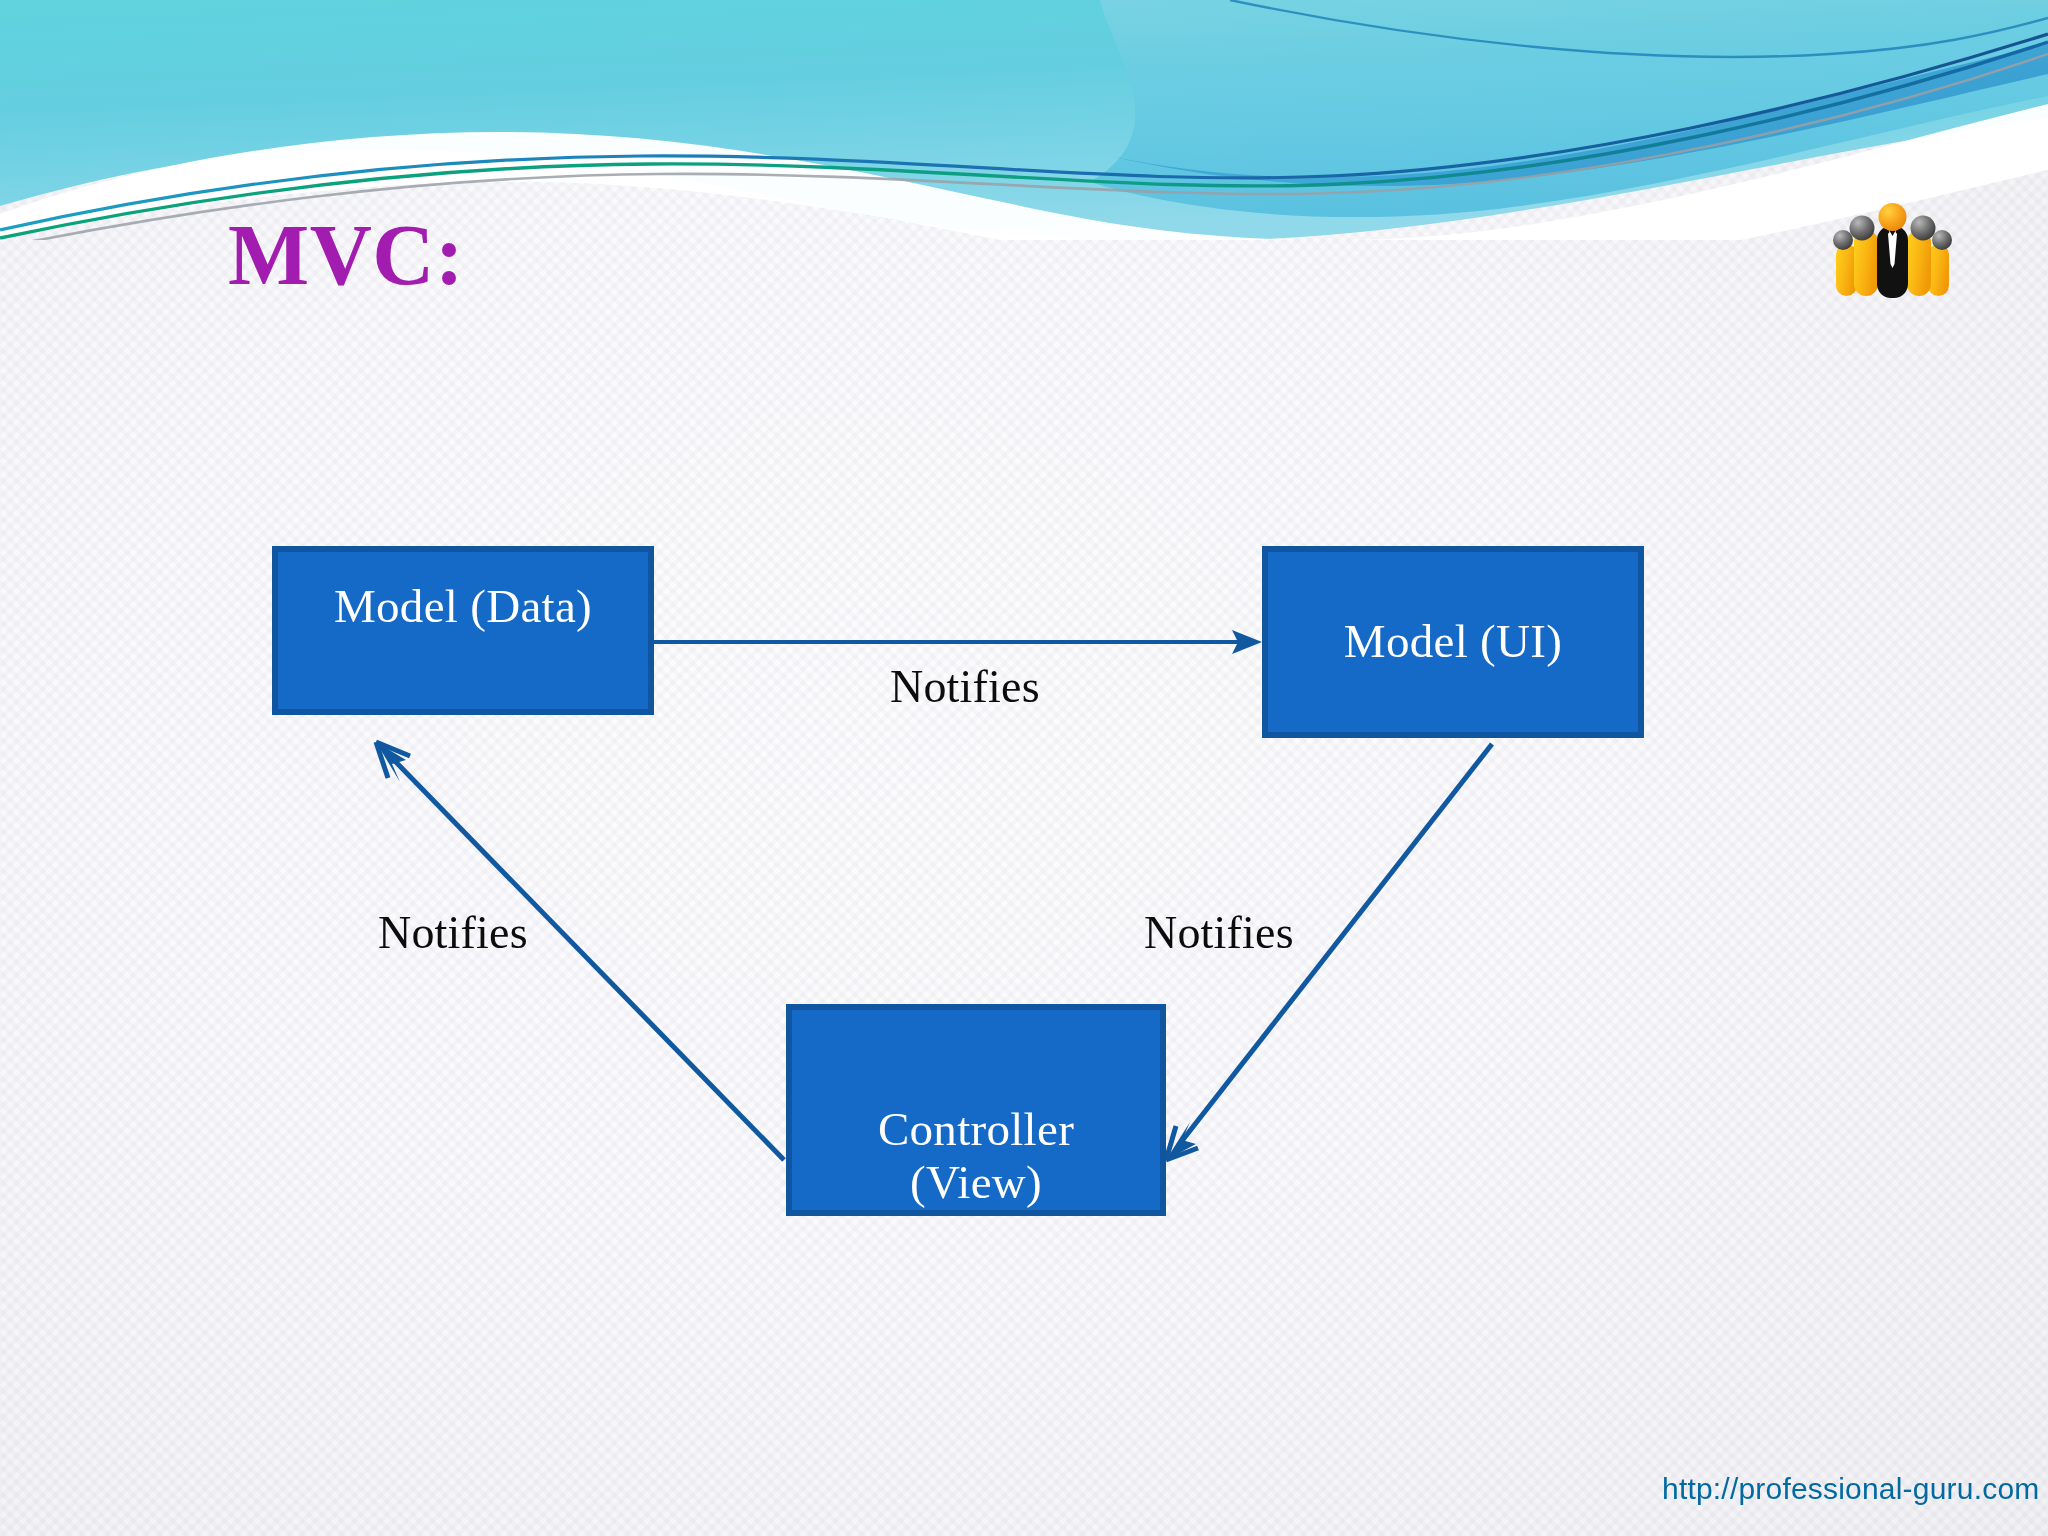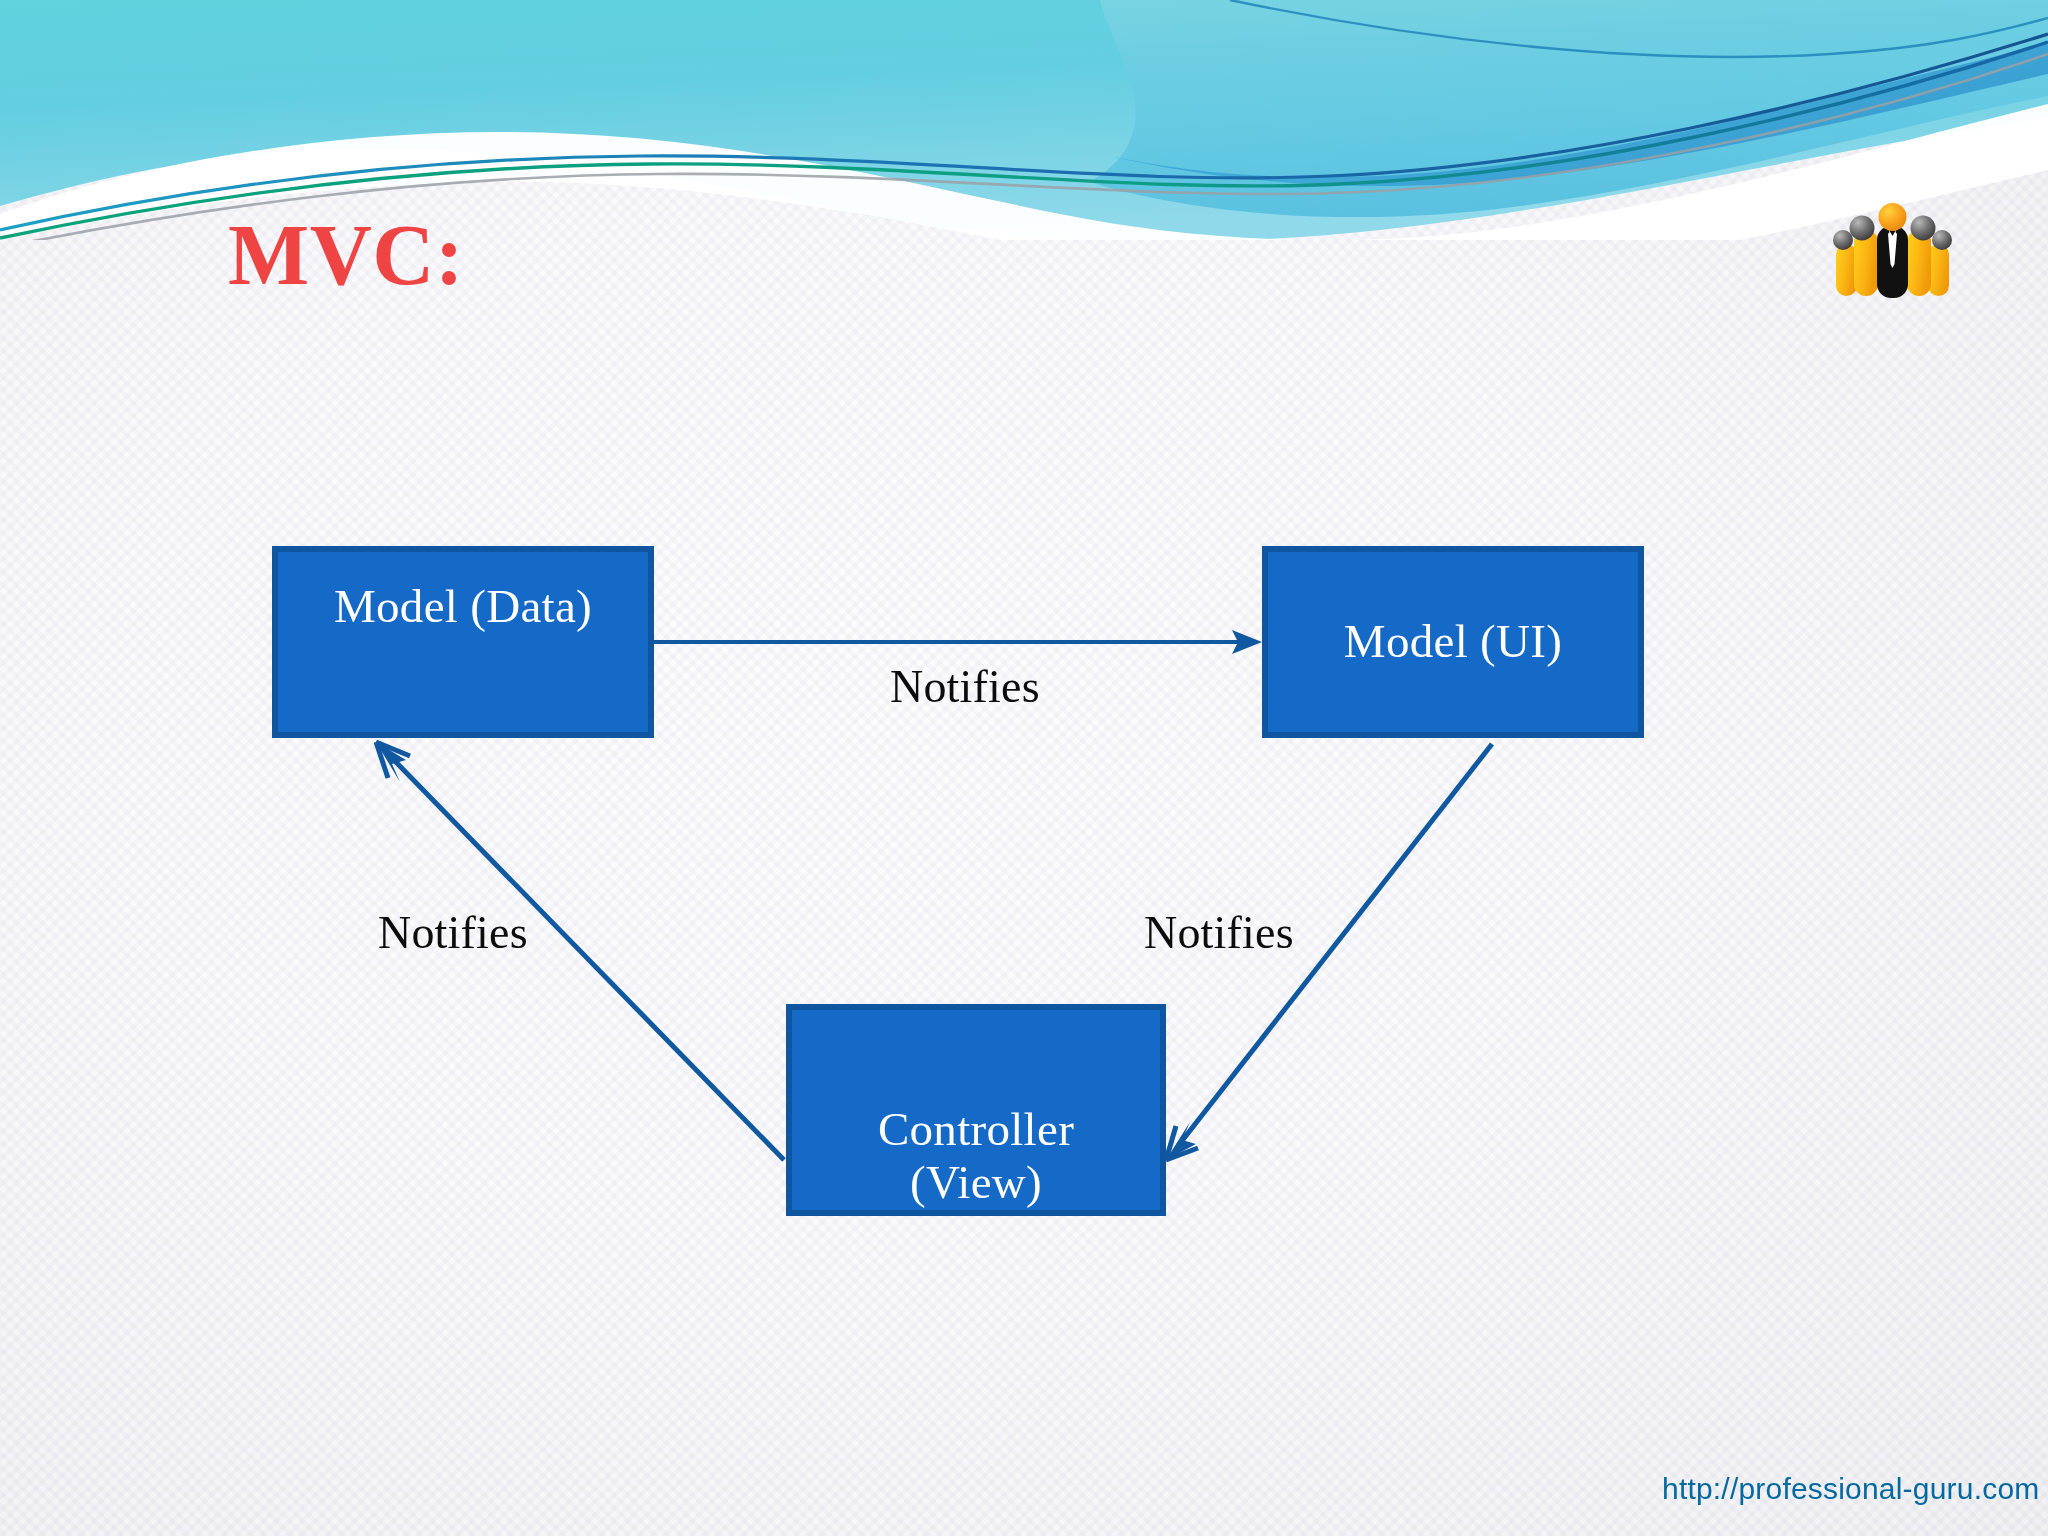--- a/index.html
+++ b/index.html
@@ -43,21 +43,21 @@
     height: 240px;
   }
 
   
   #title {
     position: absolute;
     left: 228px;
     top: 212px;
     font-size: 86px;
     font-weight: bold;
-    color: #ef4444;
+    color: #a21caf;
     letter-spacing: 0.5px;
     line-height: 1;
     white-space: nowrap;
   }
 
   
   #logo {
     position: absolute;
     left: 1818px;
     top: 196px;
@@ -81,21 +81,21 @@
     color: #ffffff;
     display: flex;
     justify-content: center;
     font-size: 47px;
     line-height: 1.14;
     text-align: center;
     letter-spacing: 0.3px;
   }
   #node-model {
     left: 272px;  top: 546px;
-    width: 382px; height: 192px;
+    width: 382px; height: 169px;
     align-items: flex-start;
     padding-top: 28px;
   }
   #node-view {
     left: 1262px; top: 546px;
     width: 382px; height: 192px;
     align-items: center;
   }
   #node-controller {
     left: 786px;  top: 1004px;

